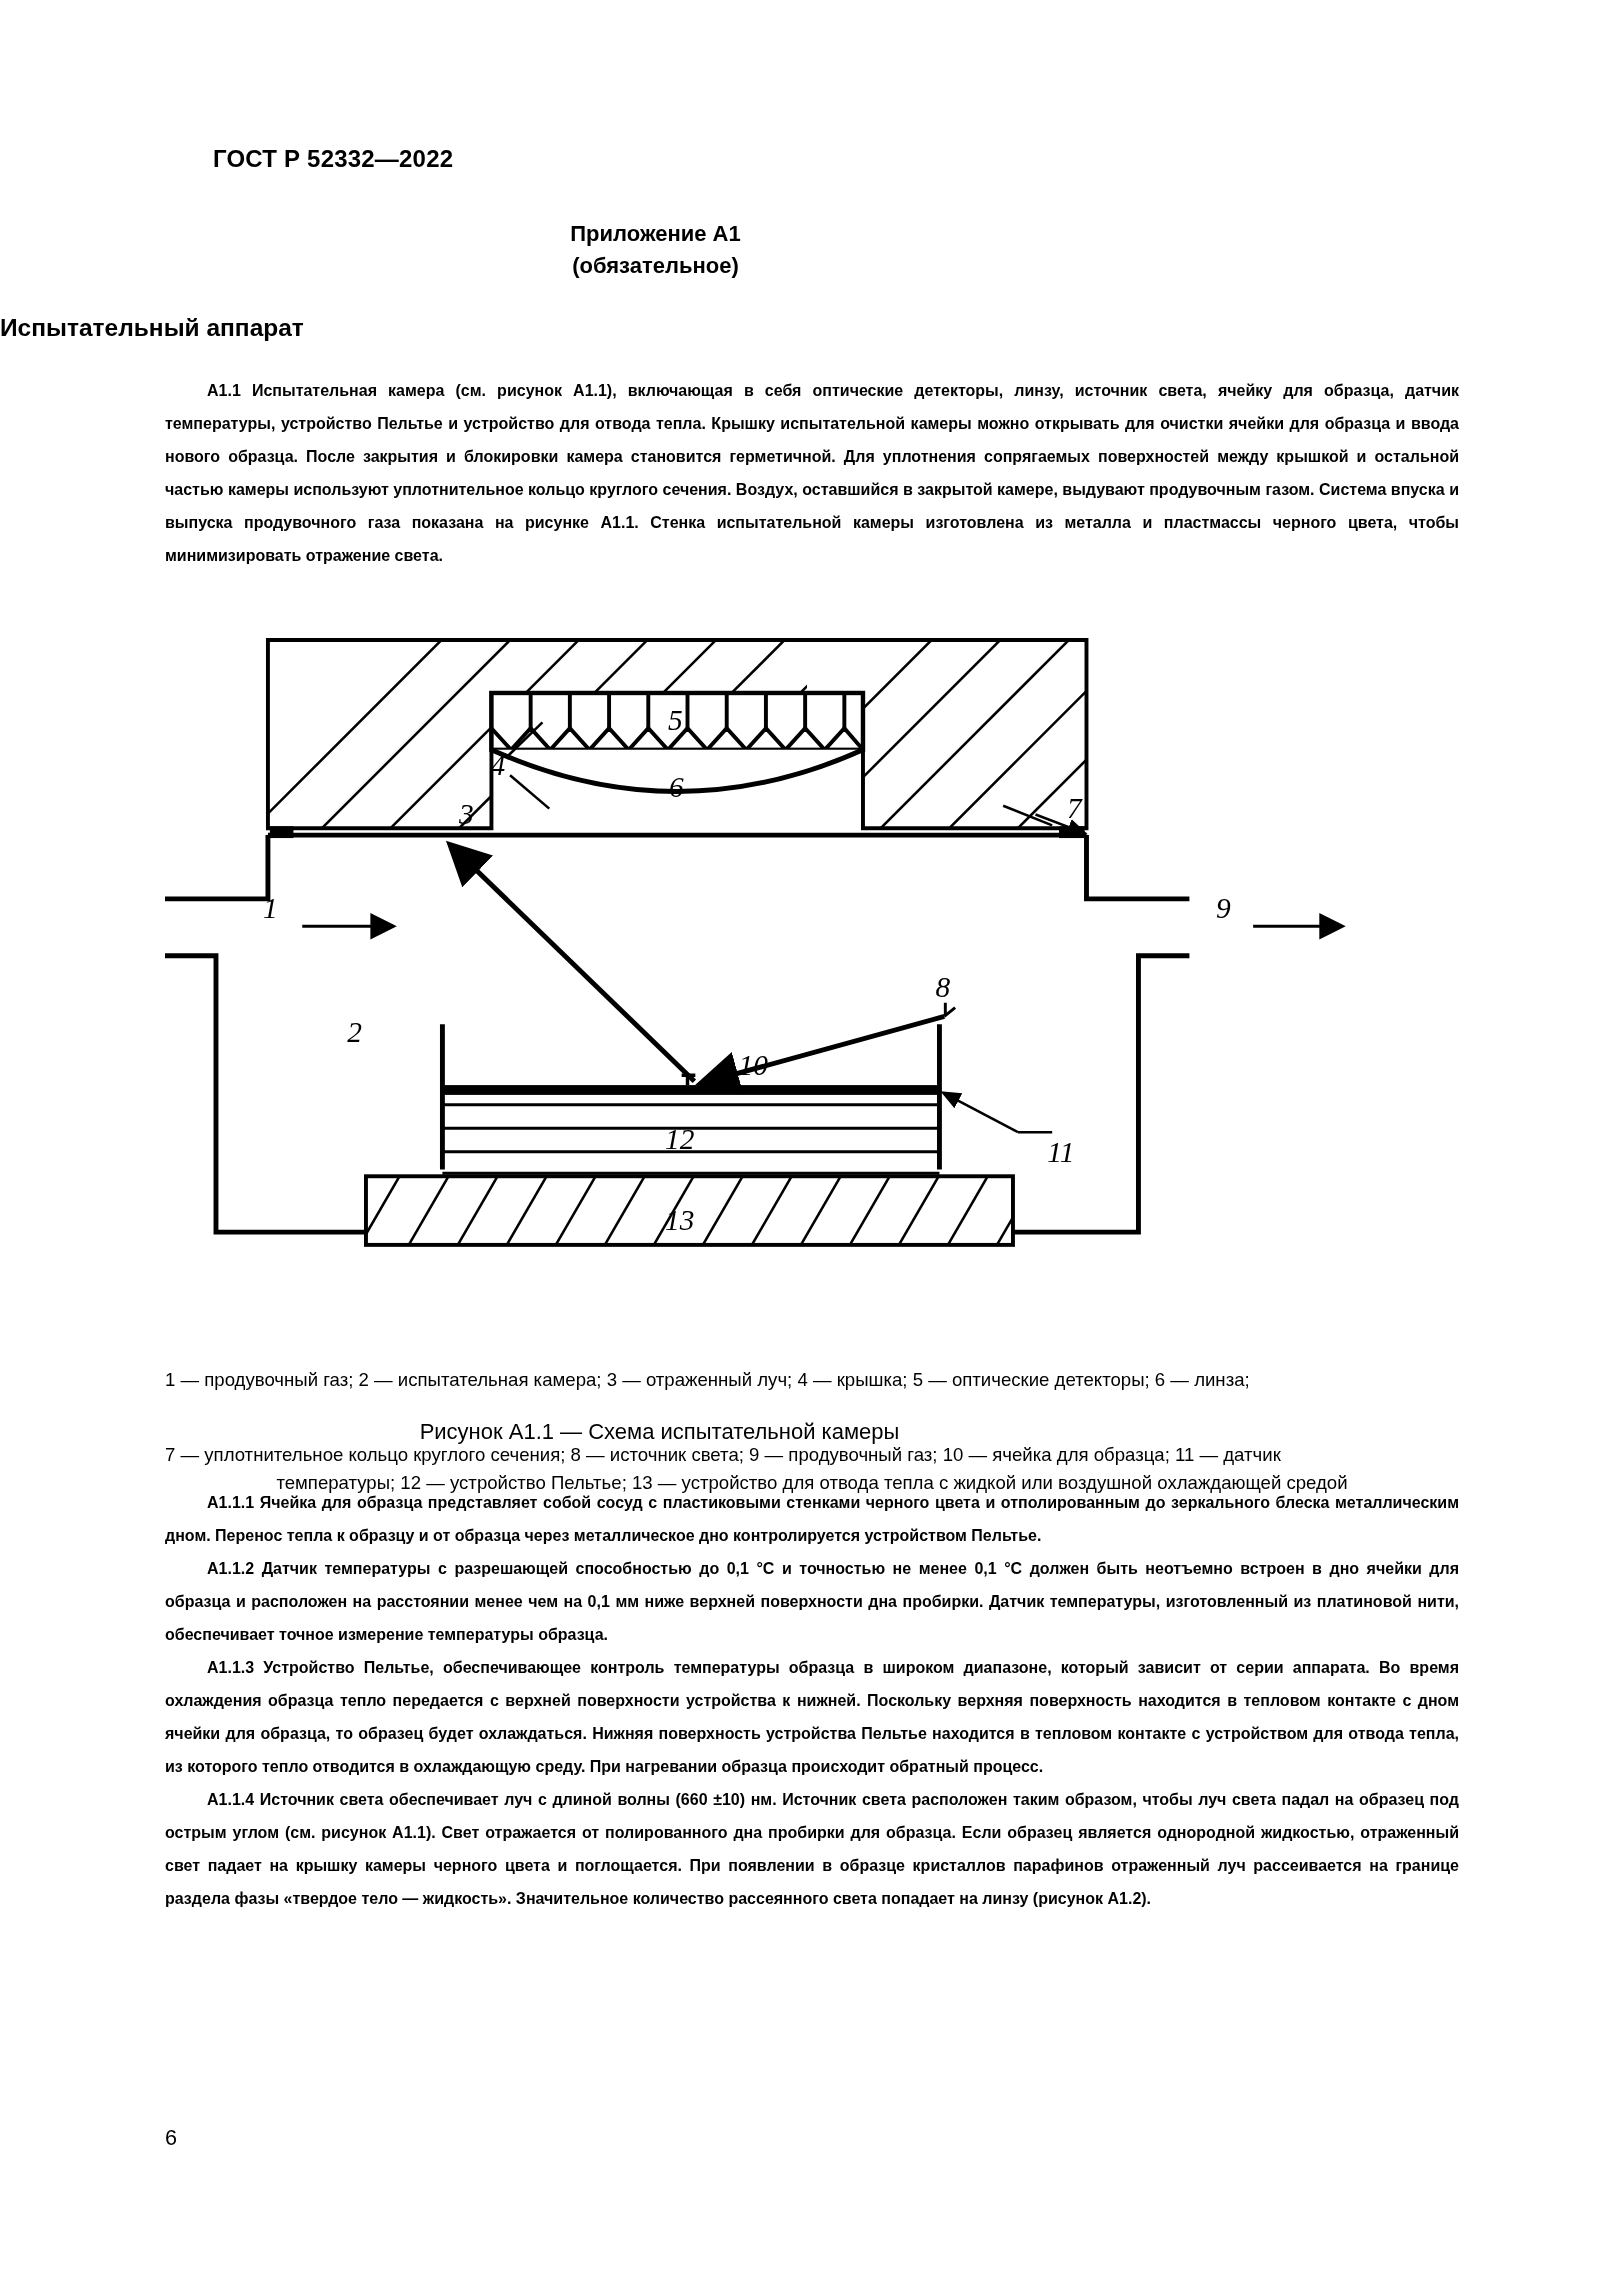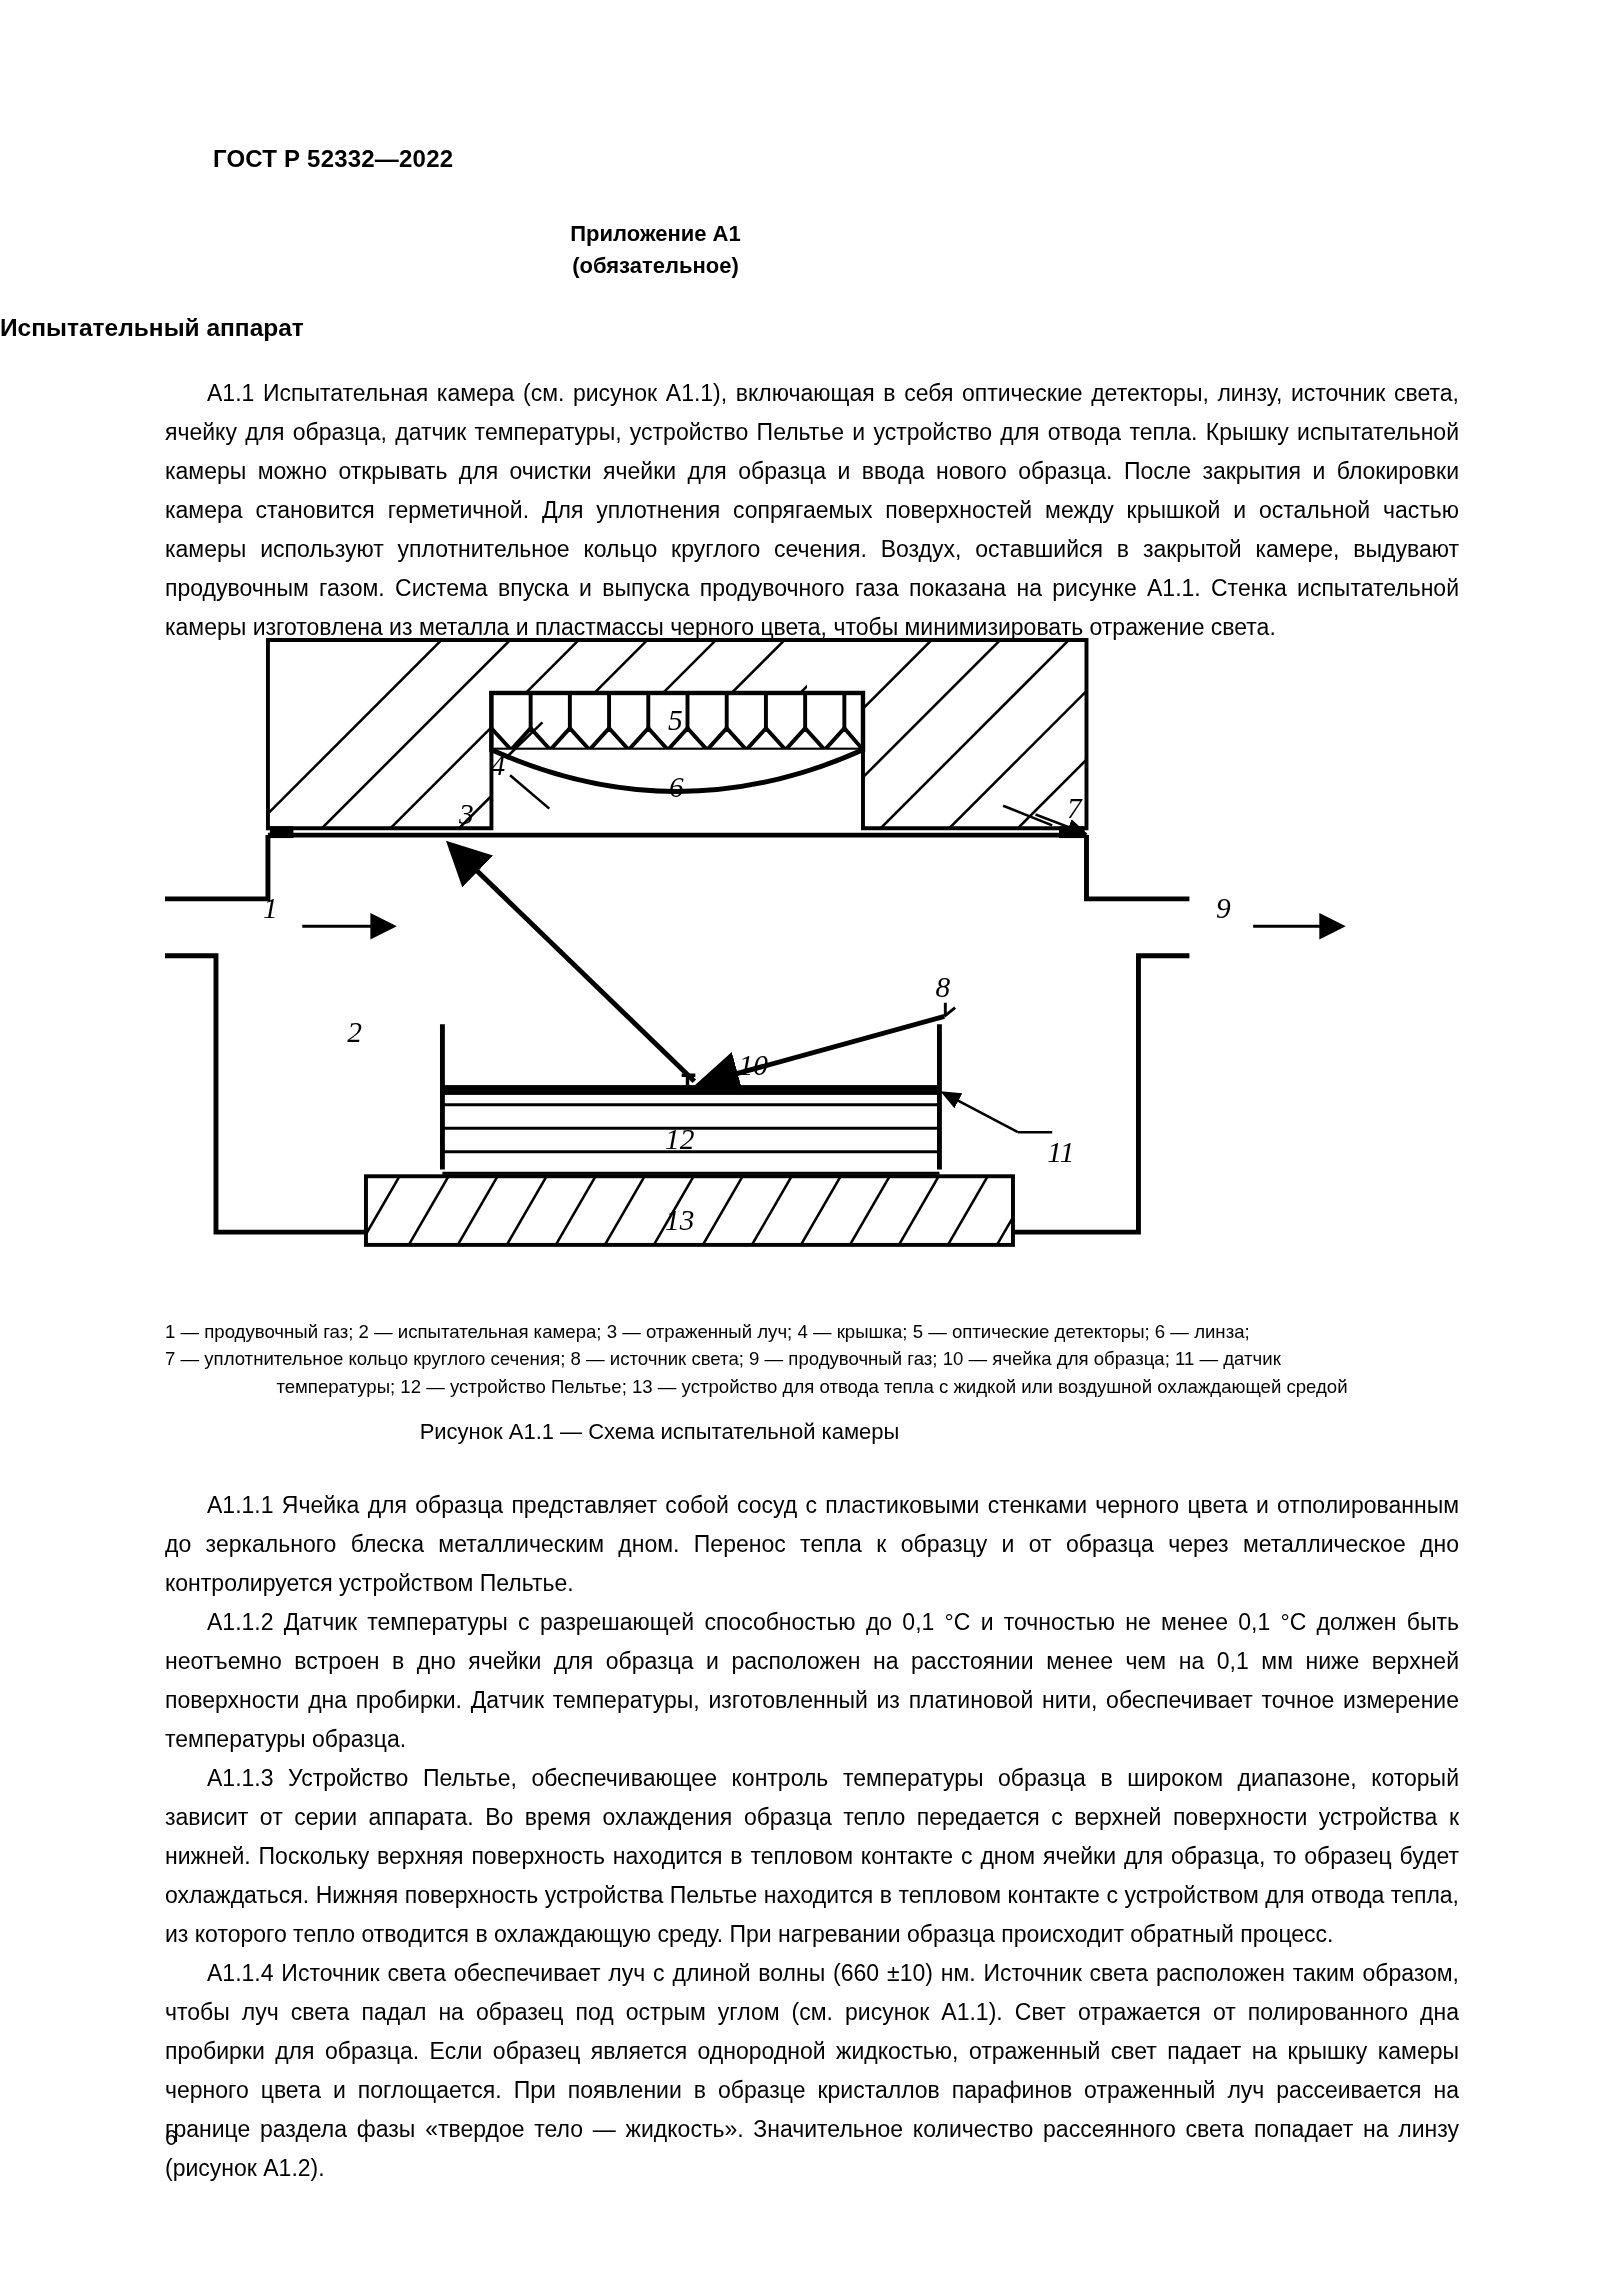--- a/index.html
+++ b/index.html
@@ -55,23 +55,24 @@
     text-align: left;
     font-size: 24.5px;
     font-weight: bold;
   }
 
   
   .body-block {
     position: absolute;
     left: 165px;
     width: 1294px;
-    font-size: 23px;
-    line-height: 39px;
+    font-size: 16px;
+    line-height: 33px;
     text-align: justify;
+    font-weight: bold;
   }
   .body-block.b1 { top: 374px; }
   .body-block.b2 { top: 1486px; }
 
   .body-block p {
     margin: 0;
     text-indent: 0;
   }
   .body-block p + p { margin-top: 0; }
   .indent { display: inline-block; width: 42px; }
@@ -90,21 +91,21 @@
 
   .fig-legend {
     position: absolute;
     left: 165px;
     top: 1318px;
     width: 1294px;
     font-size: 18.6px;
     line-height: 27.4px;
     text-align: center;
   }
-  .fig-legend .l-left { text-align: left; display: block; }
+  .fig-legend .l-left { text-align: left; display: block; margin-top: 48px; }
 
   .fig-caption {
     position: absolute;
     left: 0;
     top: 1419px;
     width: 1319px;
     text-align: center;
     font-size: 22px;
   }
 

